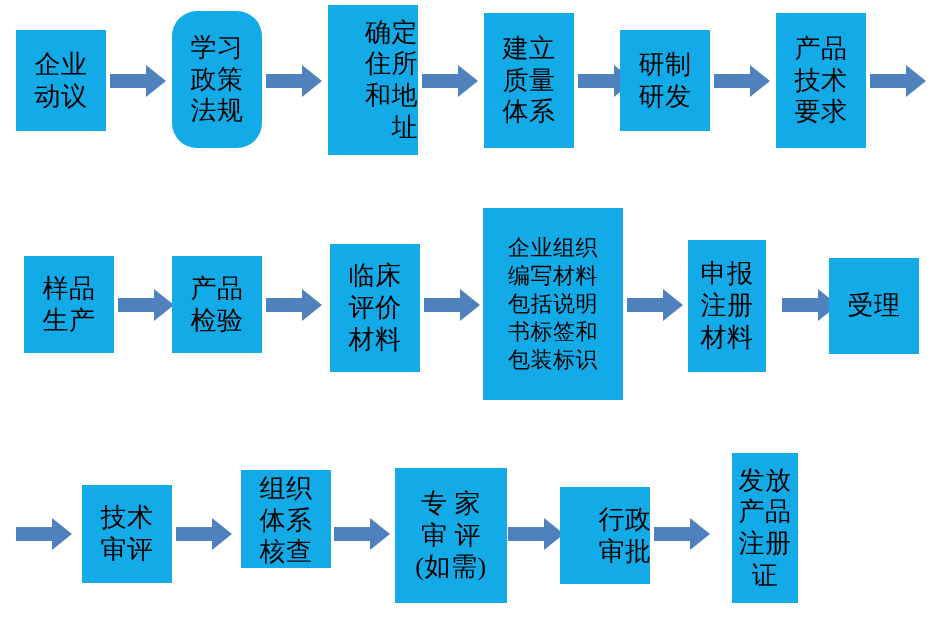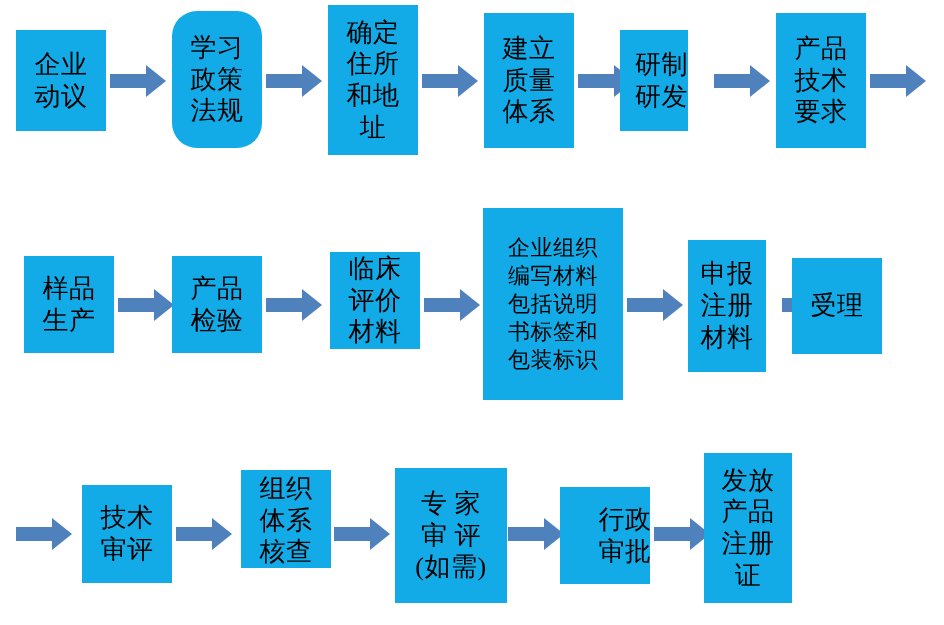--- a/index.html
+++ b/index.html
@@ -75,21 +75,21 @@
     <span class="ln">政策</span>
     <span class="ln">法规</span>
   </div>
 
   <div class="arrow" style="left:266px; top:64px; width:56px; height:34px;">
     <svg viewBox="0 0 56 34" preserveAspectRatio="none" aria-hidden="true">
       <polygon points="0,10 36,10 36,1 56,17 36,33 36,24 0,24" fill="#4F81BD"></polygon>
     </svg>
   </div>
 
-  <div class="node" style="left:328px; top:5px; width:90px; height:150px;">
+  <div class="node" style="left:328px; top:5px; width:90px; height:150px;align-items:flex-end;">
     <span class="ln">确定</span>
     <span class="ln">住所</span>
     <span class="ln">和地</span>
     <span class="ln">址</span>
   </div>
 
   <div class="arrow" style="left:422px; top:64px; width:56px; height:34px;">
     <svg viewBox="0 0 56 34" preserveAspectRatio="none" aria-hidden="true">
       <polygon points="0,10 36,10 36,1 56,17 36,33 36,24 0,24" fill="#4F81BD"></polygon>
     </svg>
@@ -100,21 +100,21 @@
     <span class="ln">质量</span>
     <span class="ln">体系</span>
   </div>
 
   <div class="arrow" style="left:578px; top:64px; width:56px; height:34px;">
     <svg viewBox="0 0 56 34" preserveAspectRatio="none" aria-hidden="true">
       <polygon points="0,10 36,10 36,1 56,17 36,33 36,24 0,24" fill="#4F81BD"></polygon>
     </svg>
   </div>
 
-  <div class="node" style="left:620px; top:30px; width:68px; height:101px;align-items:flex-end;">
+  <div class="node" style="left:620px; top:30px; width:90px; height:101px;">
     <span class="ln">研制</span>
     <span class="ln">研发</span>
   </div>
 
   <div class="arrow" style="left:714px; top:64px; width:56px; height:34px;">
     <svg viewBox="0 0 56 34" preserveAspectRatio="none" aria-hidden="true">
       <polygon points="0,10 36,10 36,1 56,17 36,33 36,24 0,24" fill="#4F81BD"></polygon>
     </svg>
   </div>
 
@@ -145,21 +145,21 @@
     <span class="ln">产品</span>
     <span class="ln">检验</span>
   </div>
 
   <div class="arrow" style="left:266px; top:288px; width:56px; height:34px;">
     <svg viewBox="0 0 56 34" preserveAspectRatio="none" aria-hidden="true">
       <polygon points="0,10 36,10 36,1 56,17 36,33 36,24 0,24" fill="#4F81BD"></polygon>
     </svg>
   </div>
 
-  <div class="node" style="left:330px; top:252px; width:90px; height:97px;">
+  <div class="node" style="left:330px; top:244px; width:90px; height:128px;">
     <span class="ln">临床</span>
     <span class="ln">评价</span>
     <span class="ln">材料</span>
   </div>
 
   <div class="arrow" style="left:424px; top:288px; width:56px; height:34px;">
     <svg viewBox="0 0 56 34" preserveAspectRatio="none" aria-hidden="true">
       <polygon points="0,10 36,10 36,1 56,17 36,33 36,24 0,24" fill="#4F81BD"></polygon>
     </svg>
   </div>
@@ -183,21 +183,21 @@
     <span class="ln">注册</span>
     <span class="ln">材料</span>
   </div>
 
   <div class="arrow" style="left:782px; top:288px; width:56px; height:34px;">
     <svg viewBox="0 0 56 34" preserveAspectRatio="none" aria-hidden="true">
       <polygon points="0,10 36,10 36,1 56,17 36,33 36,24 0,24" fill="#4F81BD"></polygon>
     </svg>
   </div>
 
-  <div class="node" style="left:792px; top:258px; width:90px; height:96px;">
+  <div class="node" style="left:829px; top:258px; width:90px; height:96px;">
     <span class="ln">受理</span>
   </div>
 
   <div class="arrow" style="left:16px; top:517px; width:56px; height:34px;">
     <svg viewBox="0 0 56 34" preserveAspectRatio="none" aria-hidden="true">
       <polygon points="0,10 36,10 36,1 56,17 36,33 36,24 0,24" fill="#4F81BD"></polygon>
     </svg>
   </div>
 
   <div class="node" style="left:82px; top:485px; width:90px; height:98px;">
@@ -239,20 +239,20 @@
     <span class="ln">行政</span>
     <span class="ln">审批</span>
   </div>
 
   <div class="arrow" style="left:654px; top:517px; width:56px; height:34px;">
     <svg viewBox="0 0 56 34" preserveAspectRatio="none" aria-hidden="true">
       <polygon points="0,10 36,10 36,1 56,17 36,33 36,24 0,24" fill="#4F81BD"></polygon>
     </svg>
   </div>
 
-  <div class="node" style="left:704px; top:453px; width:88px; height:150px;">
+  <div class="node" style="left:732px; top:453px; width:66px; height:150px;">
     <span class="ln">发放</span>
     <span class="ln">产品</span>
     <span class="ln">注册</span>
     <span class="ln">证</span>
   </div>
 
 </div>
 
 </body></html>

